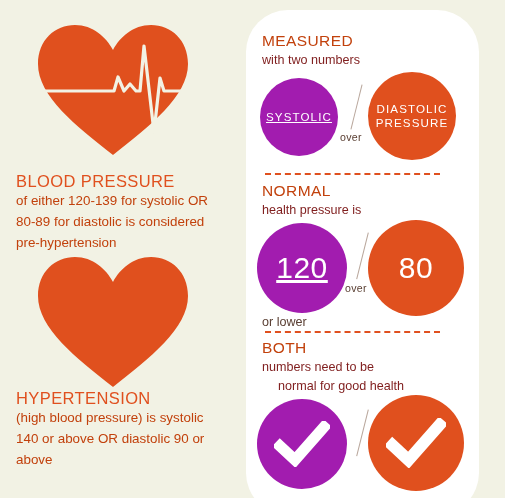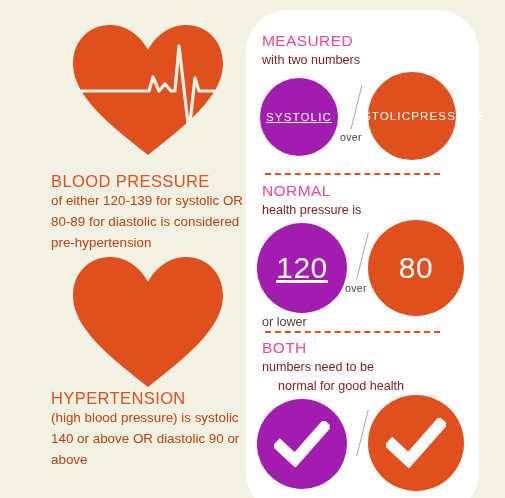--- a/index.html
+++ b/index.html
@@ -6,21 +6,21 @@
   body{
     width:505px;height:498px;
     background:#f2f2e4;
     font-family:"Liberation Sans", sans-serif;
     overflow:hidden;
     position:relative;
   }
   .stage{position:absolute;inset:0;}
 
   
-  .left-col{position:absolute;left:0;top:0;width:245px;height:352px;margin-left:35px;}
+  .left-col{position:absolute;left:0;top:0;width:245px;height:352px;}
 
   .heart-wrap{position:absolute;}
   .heart-wrap svg{display:block;}
 
   .block-text{position:absolute;left:16px;width:215px;}
   .headline{
     color:#e0501e;
     font-size:16.5px;
     letter-spacing:.4px;
     line-height:1.12;
@@ -40,21 +40,21 @@
     position:absolute;
     left:246px;top:10px;
     width:233px;height:505px;
     background:#ffffff;
     border-radius:42px 42px 42px 42px;
   }
 
   .sect{position:absolute;left:0;width:233px;}
   .sect-head{
     position:absolute;left:16px;
-    color:#ec4899;
+    color:#c2410c;
     font-size:15.5px;
     letter-spacing:.4px;
     line-height:1.1;
     white-space:nowrap;
   }
   .sect-sub{
     position:absolute;left:16px;
     color:#7f1d1d;
     font-size:12.6px;
     line-height:1.5;
@@ -147,21 +147,21 @@
       <div class="sect-head" style="top:22px;">MEASURED</div>
       <div class="sect-sub" style="top:41px;">with two numbers</div>
 
       <div class="circ blue" style="left:14px;top:68px;width:78px;height:78px;">
         <span class="lbl-sm">SYSTOLIC</span>
       </div>
 
       <div class="over-tick" style="left:110px;top:74px;height:46px;transform:rotate(14deg);"></div>
       <div class="over-word" style="left:94px;top:121px;">over</div>
 
-      <div class="circ orange" style="left:122px;top:62px;width:88px;height:88px;flex-direction:row;">
+      <div class="circ orange" style="left:122px;top:62px;width:88px;height:88px;flex-direction:column;">
         <span class="lbl-sm">DIASTOLIC</span>
         <span class="lbl-sm">PRESSURE</span>
       </div>
     </div>
 
     <div class="dash" style="left:19px;top:163px;width:175px;"></div>
 
     <div class="sect" style="top:172px;height:150px;">
       <div class="sect-head" style="top:0;">NORMAL</div>
       <div class="sect-sub" style="top:19px;">health pressure is</div>

